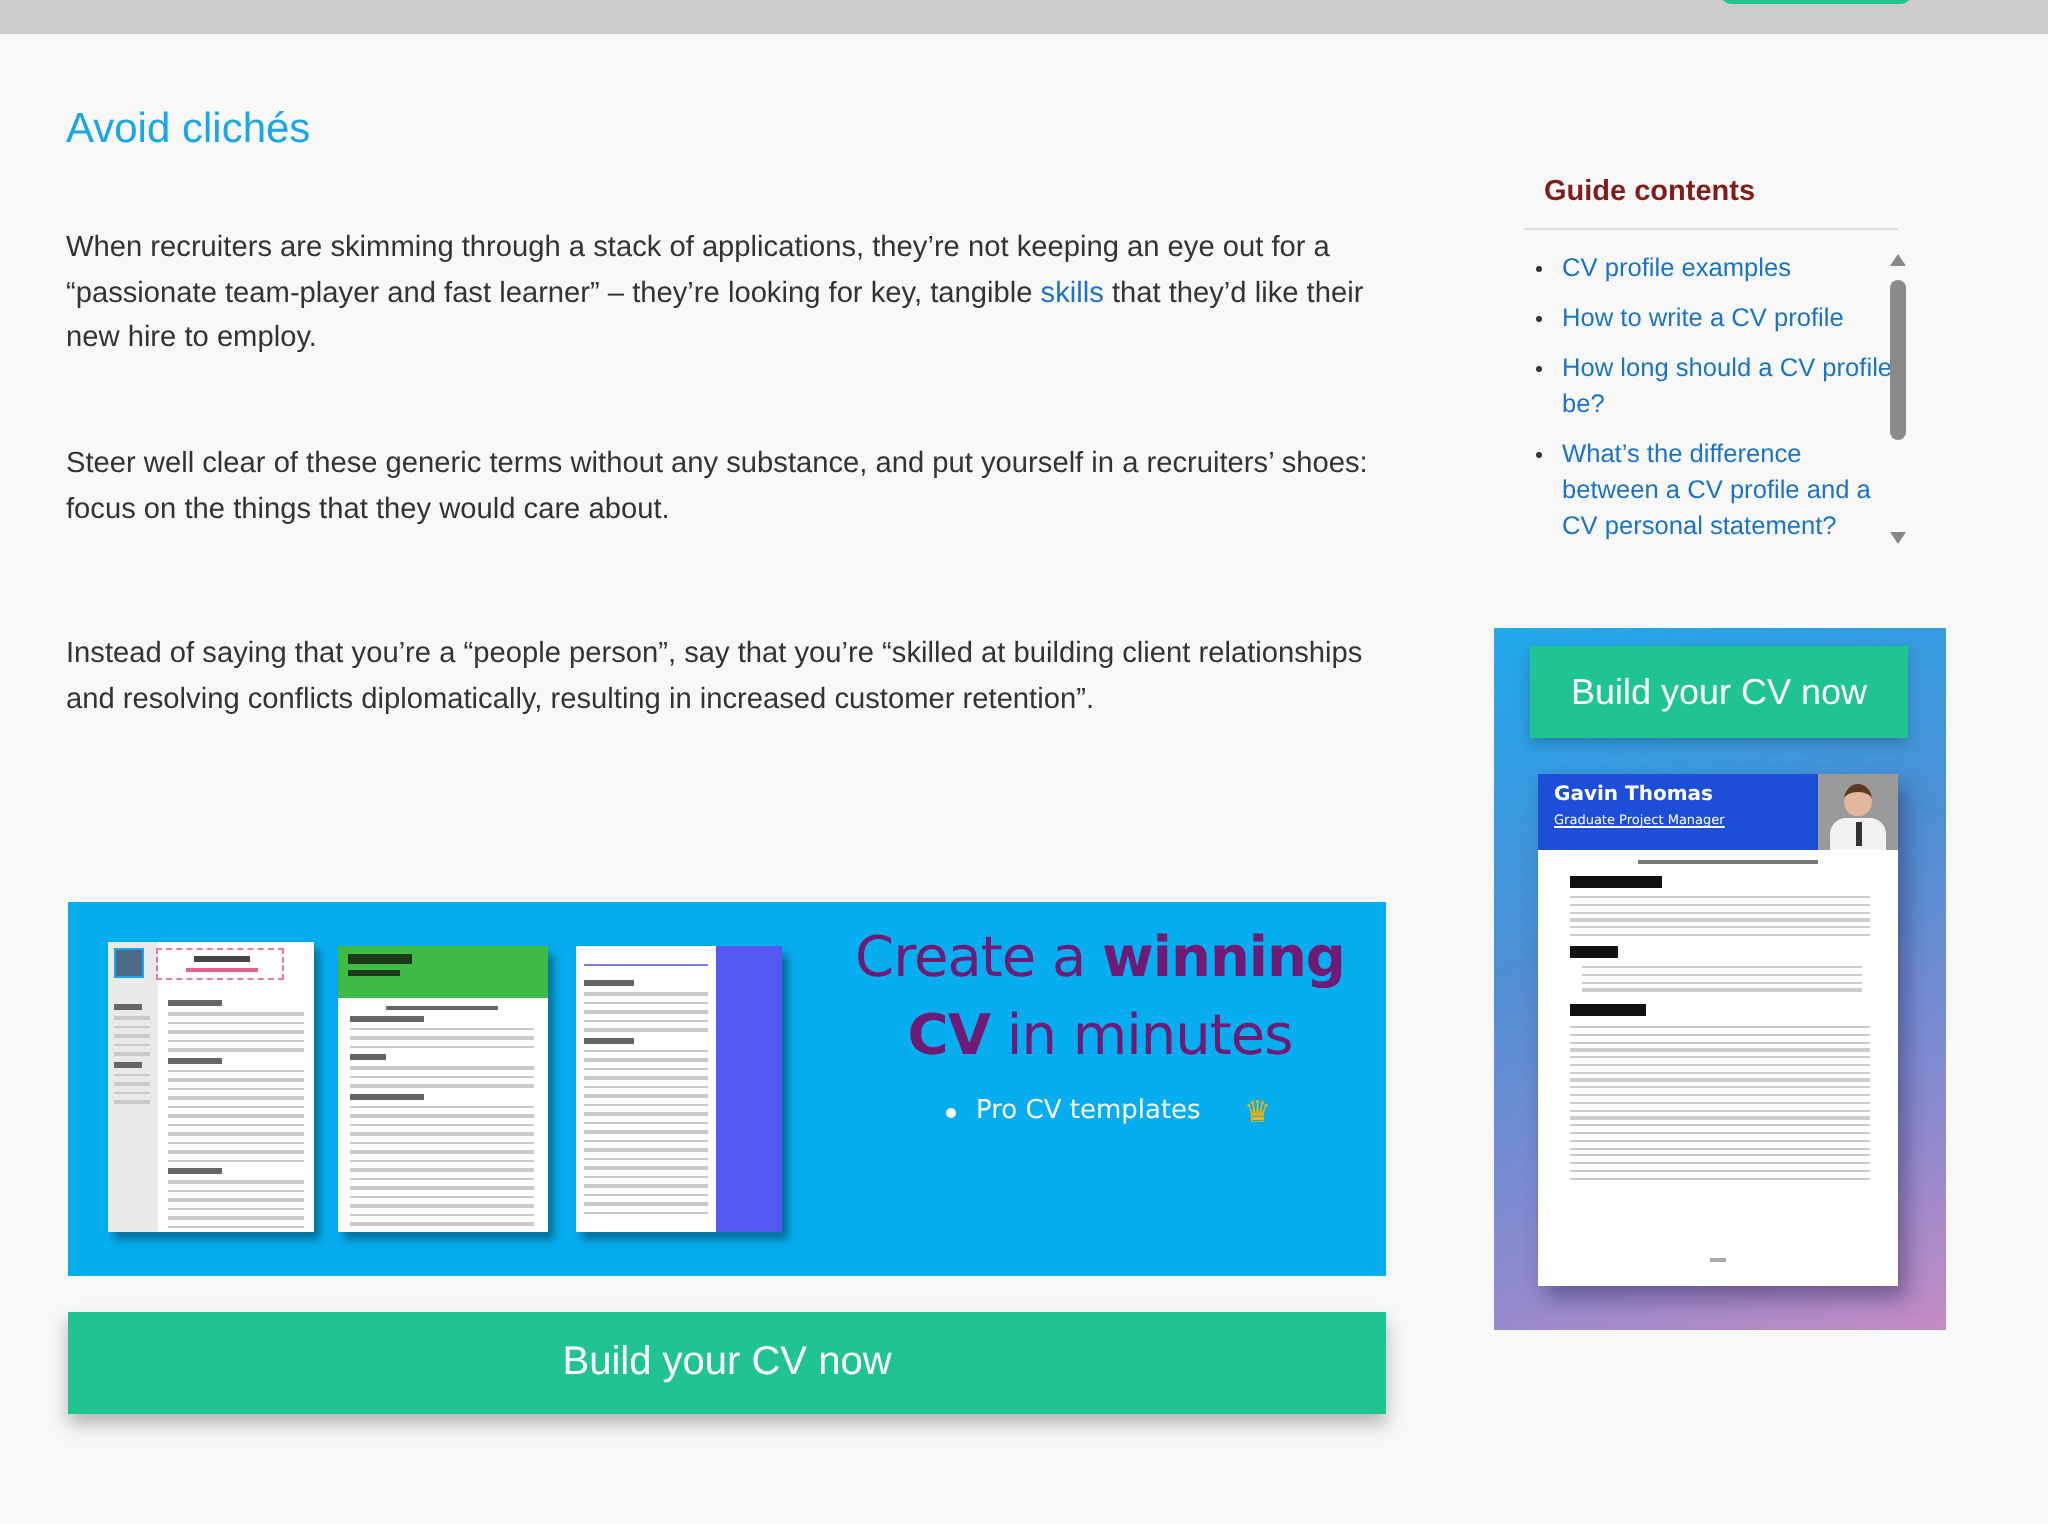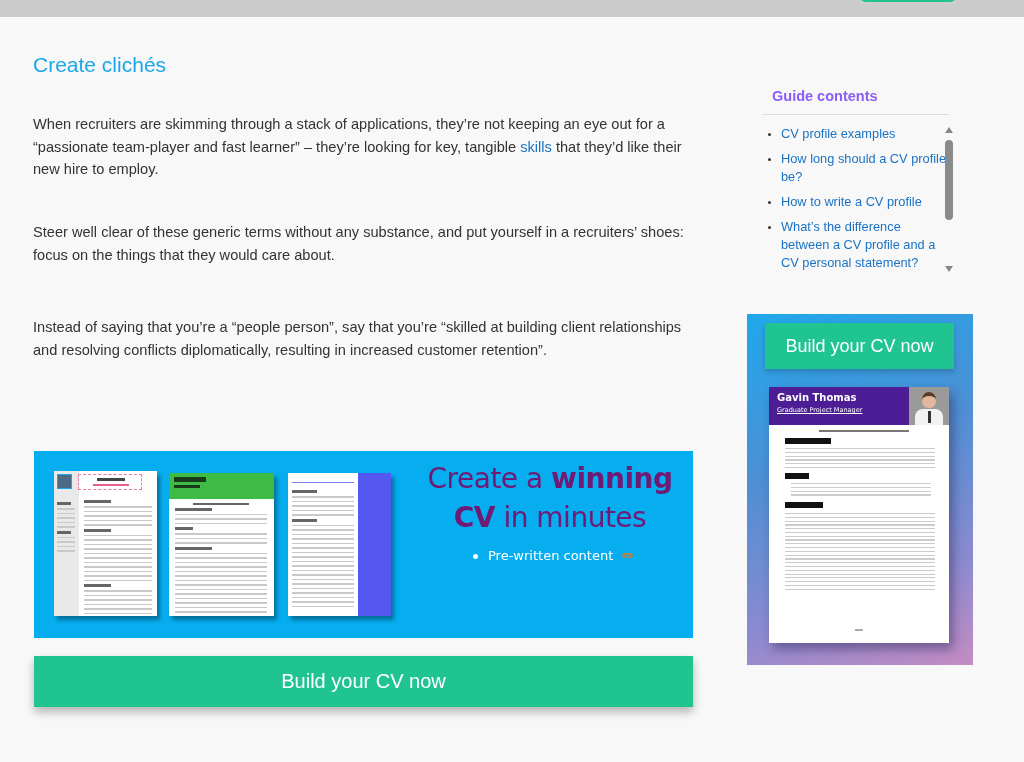--- a/index.html
+++ b/index.html
@@ -41,54 +41,54 @@
   .banner-list li::before { content: ""; position: absolute; left: 1px; top: 10px; width: 5px; height: 5px; background: #fff; border-radius: 50%; }
   .banner-list li.bold { font-weight: bold; }
   .banner-list .emoji { position: absolute; left: 150px; top: 0; font-size: 15px; }
   .crown { color: #f4b400; }
   .pencil { color: #e07a2a; }
   .heart { color: #d6273d; }
 
   .cta-main { position: absolute; left: 34px; top: 656px; width: 659px; height: 51px; background: #1fc490; color: #fff; font-size: 20px; text-align: center; line-height: 51px; box-shadow: 0 5px 9px rgba(0,0,0,0.28); cursor: pointer; border: none; font-family: "Liberation Sans", sans-serif; }
 
   .toc { position: absolute; left: 762px; top: 88px; width: 200px; }
-  .toc-title { font-size: 14.5px; font-weight: bold; color: #8b5cf6; padding-left: 10px; height: 27px; border-bottom: 1px solid #ddd; width: 187px; }
+  .toc-title { font-size: 14.5px; font-weight: bold; color: #7f1d1d; padding-left: 10px; height: 27px; border-bottom: 1px solid #ddd; width: 187px; }
   .toc-list { position: absolute; top: 37px; left: 0; width: 186px; list-style: none; }
   .toc-list li { position: relative; padding-left: 19px; font-size: 12.8px; line-height: 18px; margin-bottom: 7px; }
   .toc-list li::before { content: ""; position: absolute; left: 6px; top: 8px; width: 3px; height: 3px; background: #333; border-radius: 50%; }
   .toc-list a { color: #1a73c4; text-decoration: none; }
   .toc-scroll { position: absolute; left: 943px; top: 127px; width: 12px; height: 148px; }
   .toc-scroll .up { position: absolute; left: 2px; top: 0; width: 0; height: 0; border-left: 4px solid transparent; border-right: 4px solid transparent; border-bottom: 6px solid #888; }
   .toc-scroll .thumb { position: absolute; left: 2px; top: 13px; width: 8px; height: 80px; background: #8a8a8a; border-radius: 4px; }
   .toc-scroll .down { position: absolute; left: 2px; top: 139px; width: 0; height: 0; border-left: 4px solid transparent; border-right: 4px solid transparent; border-top: 6px solid #888; }
 
   .side-ad { position: absolute; left: 747px; top: 314px; width: 226px; height: 351px; background: linear-gradient(160deg, #1fa8ec 0%, #4e8fd4 40%, #8c8ad0 75%, #c58cc2 100%); overflow: hidden; }
   .side-cta { position: absolute; left: 18px; top: 9px; width: 189px; height: 46px; background: #1fc490; color: #fff; font-size: 18px; line-height: 46px; text-align: center; box-shadow: 0 3px 6px rgba(0,0,0,0.2); cursor: pointer; border: none; font-family: "Liberation Sans", sans-serif; }
   .side-cv { position: absolute; left: 22px; top: 73px; width: 180px; height: 256px; background: #fff; box-shadow: 4px 6px 10px rgba(40,30,80,0.45); overflow: hidden; }
-  .side-cv .hdr { position: absolute; left: 0; top: 0; width: 140px; height: 38px; background: #4c1d95; text-align: center; }
+  .side-cv .hdr { position: absolute; left: 0; top: 0; width: 140px; height: 38px; background: #1d4ed8; text-align: center; }
   .side-cv .name { position: absolute; left: 8px; top: 5px; color: #fff; font-size: 10px; font-weight: bold; font-family: "DejaVu Sans", sans-serif; }
   .side-cv .role { position: absolute; left: 8px; top: 19px; color: #fff; font-size: 6.5px; text-decoration: underline; font-family: "DejaVu Sans", sans-serif; }
   .side-cv .photo { position: absolute; left: 140px; top: 0; width: 40px; height: 38px; background: #9a9a9a; }
   .side-cv .photo .head { position: absolute; left: 13px; top: 5px; width: 14px; height: 16px; background: #e2b79c; border-radius: 50% 50% 45% 45%; border-top: 4px solid #5a3a22; }
   .side-cv .photo .body { position: absolute; left: 6px; top: 22px; width: 28px; height: 16px; background: #f2f2f2; border-radius: 8px 8px 0 0; }
   .side-cv .photo .tie { position: absolute; left: 19px; top: 24px; width: 3px; height: 12px; background: #333; }
   .side-cv .contact { position: absolute; left: 50px; top: 43px; width: 90px; height: 2px; background: #777; }
   .side-cv .sec { position: absolute; left: 16px; height: 6px; background: #111; }
   .side-cv .lines span { background: #ccc; height: 1.2px; margin-bottom: 2.6px; }
   .side-cv .pg { position: absolute; left: 86px; top: 242px; width: 8px; height: 2px; background: #aaa; }
 </style>
 </head>
 <body>
 
 <div class="topbar">
   <div class="topbar-btn"></div>
 </div>
 
 <div class="main">
-  <h2 class="section-title">Create clichés</h2>
+  <h2 class="section-title">Avoid clichés</h2>
 
   <p class="para p1"><span>When recruiters are skimming through a stack of applications, they’re not keeping an eye out for a “passionate team-player and fast learner” – they’re looking for key, tangible </span><a href="#">skills</a><span> that they’d like their new hire to employ.</span></p>
 
   <p class="para p2">Steer well clear of these generic terms without any substance, and put yourself in a recruiters’ shoes: focus on the things that they would care about.</p>
 
   <p class="para p3">Instead of saying that you’re a “people person”, say that you’re “skilled at building client relationships and resolving conflicts diplomatically, resulting in increased customer retention”.</p>
 </div>
 
 <div class="banner">
   <div class="cv-thumb cv1">
@@ -201,32 +201,32 @@
         <span></span>
         <span></span>
         <span></span>
         <span></span>
     </div>
   </div>
 
   <div class="banner-headline"><span>Create a </span><b>winning</b><br><b>CV</b><span> in minutes</span></div>
 
   <ul class="banner-list">
-    <li><span>Pre-written content</span><span class="emoji pencil">✏</span></li>
+    <li><span>Pro CV templates</span><span class="emoji crown">♛</span></li>
   </ul>
 </div>
 
 <button class="cta-main">Build your CV now</button>
 
 <nav class="toc">
   <div class="toc-title">Guide contents</div>
   <ul class="toc-list">
     <li><a href="#">CV profile examples</a></li>
+    <li><a href="#">How to write a CV profile</a></li>
     <li><a href="#">How long should a CV profile be?</a></li>
-    <li><a href="#">How to write a CV profile</a></li>
     <li><a href="#">What’s the difference between a CV profile and a CV personal statement?</a></li>
   </ul>
 </nav>
 <div class="toc-scroll">
   <div class="up"></div>
   <div class="thumb"></div>
   <div class="down"></div>
 </div>
 
 <div class="side-ad">

